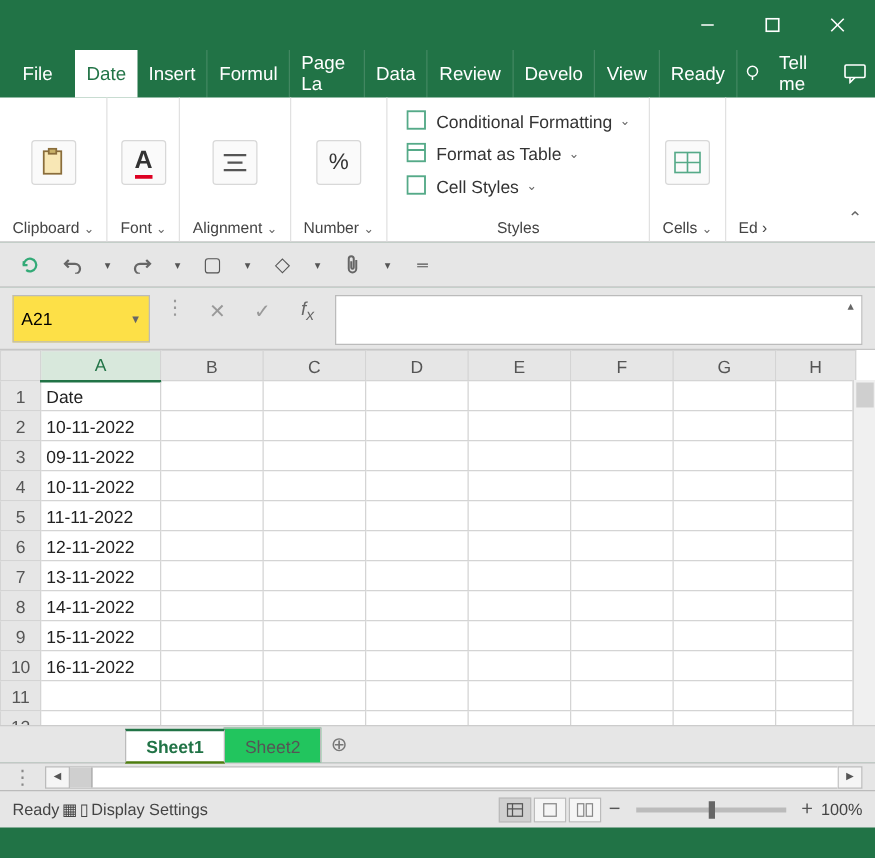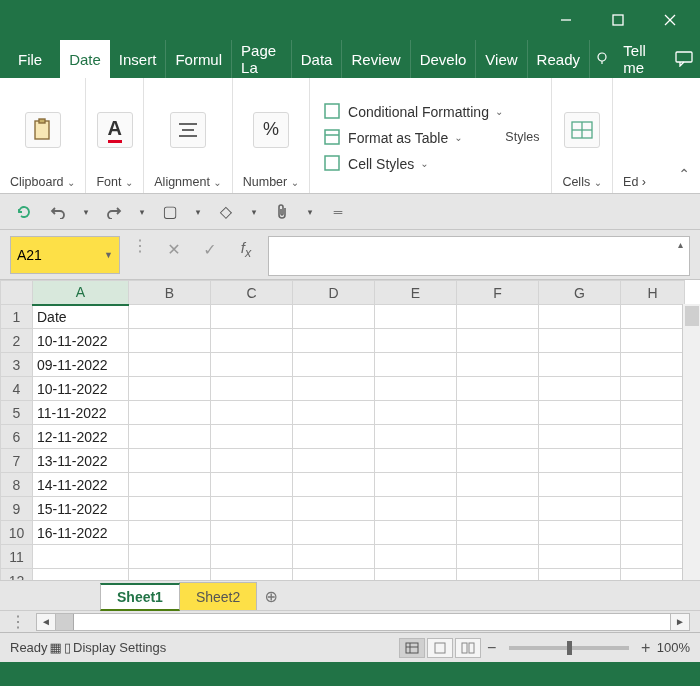--- a/index.html
+++ b/index.html
@@ -14,21 +14,21 @@
 .menusp{flex:1}
 .bulb{width:32px;display:flex;align-items:center;justify-content:center}
 .tellme{padding:0 10px;display:flex;align-items:center}
 .chat{width:44px;display:flex;align-items:center;justify-content:center}
 .ribbon{background:#fff;height:116px;border-bottom:1px solid #c6c6c6;display:flex;position:relative}
 .rgroup{display:flex;flex-direction:column;align-items:center;justify-content:space-between;padding:6px 10px 2px;border-right:1px solid #e1e1e1}
 .rgtop{flex:1;display:flex;align-items:center;justify-content:center;flex-direction:column;gap:2px}
 .rglabel{font-size:12.5px;color:#444;padding-bottom:2px}
 .rgicon{width:36px;height:36px;display:flex;align-items:center;justify-content:center;border:1px solid #d8d8d8;border-radius:3px;background:#fafafa}
 .caret{font-size:10px;color:#666}
-.styles{flex-direction:row;padding:6px 12px 2px;min-width:210px}
+.styles{flex-direction:column;padding:6px 12px 2px;min-width:210px}
 .styrow{display:flex;align-items:center;gap:6px;font-size:14px;color:#333;padding:4px 2px;cursor:pointer}
 .styrow svg{width:18px;height:18px}
 .chev{position:absolute;right:10px;top:88px;color:#666;font-size:14px}
 .qat{height:36px;background:#e6e6e6;border-bottom:1px solid #c6c6c6;display:flex;align-items:center;gap:10px;padding:0 12px}
 .qbtn{width:24px;height:24px;display:flex;align-items:center;justify-content:center;cursor:pointer;color:#555}
 .qbtn.sm{width:12px;font-size:9px}
 .fbar{height:50px;background:#e6e6e6;border-bottom:1px solid #c6c6c6;display:flex;align-items:flex-start;padding:6px 10px;gap:8px}
 .namebox{width:110px;height:38px;background:#fde047;border:1px solid #bbb;display:flex;align-items:center;padding:0 6px;font-size:14px}
 .namebox .dd{margin-left:auto;font-size:9px;color:#666}
 .dots{color:#999;font-size:16px;padding:0 4px}
@@ -44,21 +44,21 @@
 .grid .corner{background:#e6e6e6;width:32px}
 .grid th.colA{background:#d8e8dc;color:#217346;border-bottom:2px solid #217346}
 .vscroll{position:absolute;right:0;top:24px;bottom:0;width:18px;background:#f0f0f0;border-left:1px solid #ccc}
 .vscroll .thumb{width:14px;height:20px;background:#cfcfcf;margin:2px auto}
 .hscrollrow{height:22px;background:#e6e6e6;display:flex;align-items:center;border-top:1px solid #ccc}
 .hscrollrow .dots2{padding:0 10px;color:#888}
 .hscrollrow .harrow{width:20px;height:18px;border:1px solid #bbb;background:#f5f5f5;display:flex;align-items:center;justify-content:center;font-size:10px;color:#555}
 .hscrollrow .htrack{flex:1;height:18px;background:#fff;border:1px solid #bbb;border-left:none;border-right:none;position:relative}
 .hscrollrow .htrack .hthumb{position:absolute;left:0;top:0;bottom:0;width:18px;background:#cfcfcf;border-right:1px solid #aaa}
 .tabs{height:30px;background:#e6e6e6;display:flex;align-items:flex-end;padding-left:100px;border-top:1px solid #ccc}
-.tab{height:28px;padding:0 16px;display:flex;align-items:center;font-size:14px;border:1px solid #bbb;border-bottom:none;background:#fde047;color:#555;cursor:pointer;margin-right:-1px}
+.tab{height:28px;padding:0 16px;display:flex;align-items:center;font-size:14px;border:1px solid #bbb;border-bottom:none;background:#22c55e;color:#555;cursor:pointer;margin-right:-1px}
 .tab.active{background:#fff;color:#217346;font-weight:600;border-bottom:2px solid #4d7c0f;position:relative;top:1px;border-top:2px solid #217346}
 .tabadd{width:30px;height:28px;display:flex;align-items:center;justify-content:center;color:#777;cursor:pointer}
 .status{height:30px;background:#e6e6e6;border-top:1px solid #bbb;display:flex;align-items:center;font-size:13px;color:#444;padding:0 10px;gap:2px}
 .status .sp{flex:1}
 .viewbtn{width:26px;height:20px;border:1px solid #bbb;display:flex;align-items:center;justify-content:center;background:#f5f5f5;cursor:pointer}
 .viewbtn.active{background:#d0d0d0}
 .slider{width:120px;height:4px;background:#bbb;position:relative;margin:0 6px}
 .slider .sthumb{position:absolute;left:58px;top:-5px;width:5px;height:14px;background:#666}
 .zbtn{width:18px;text-align:center;cursor:pointer;font-size:16px;color:#555}
 </style>

